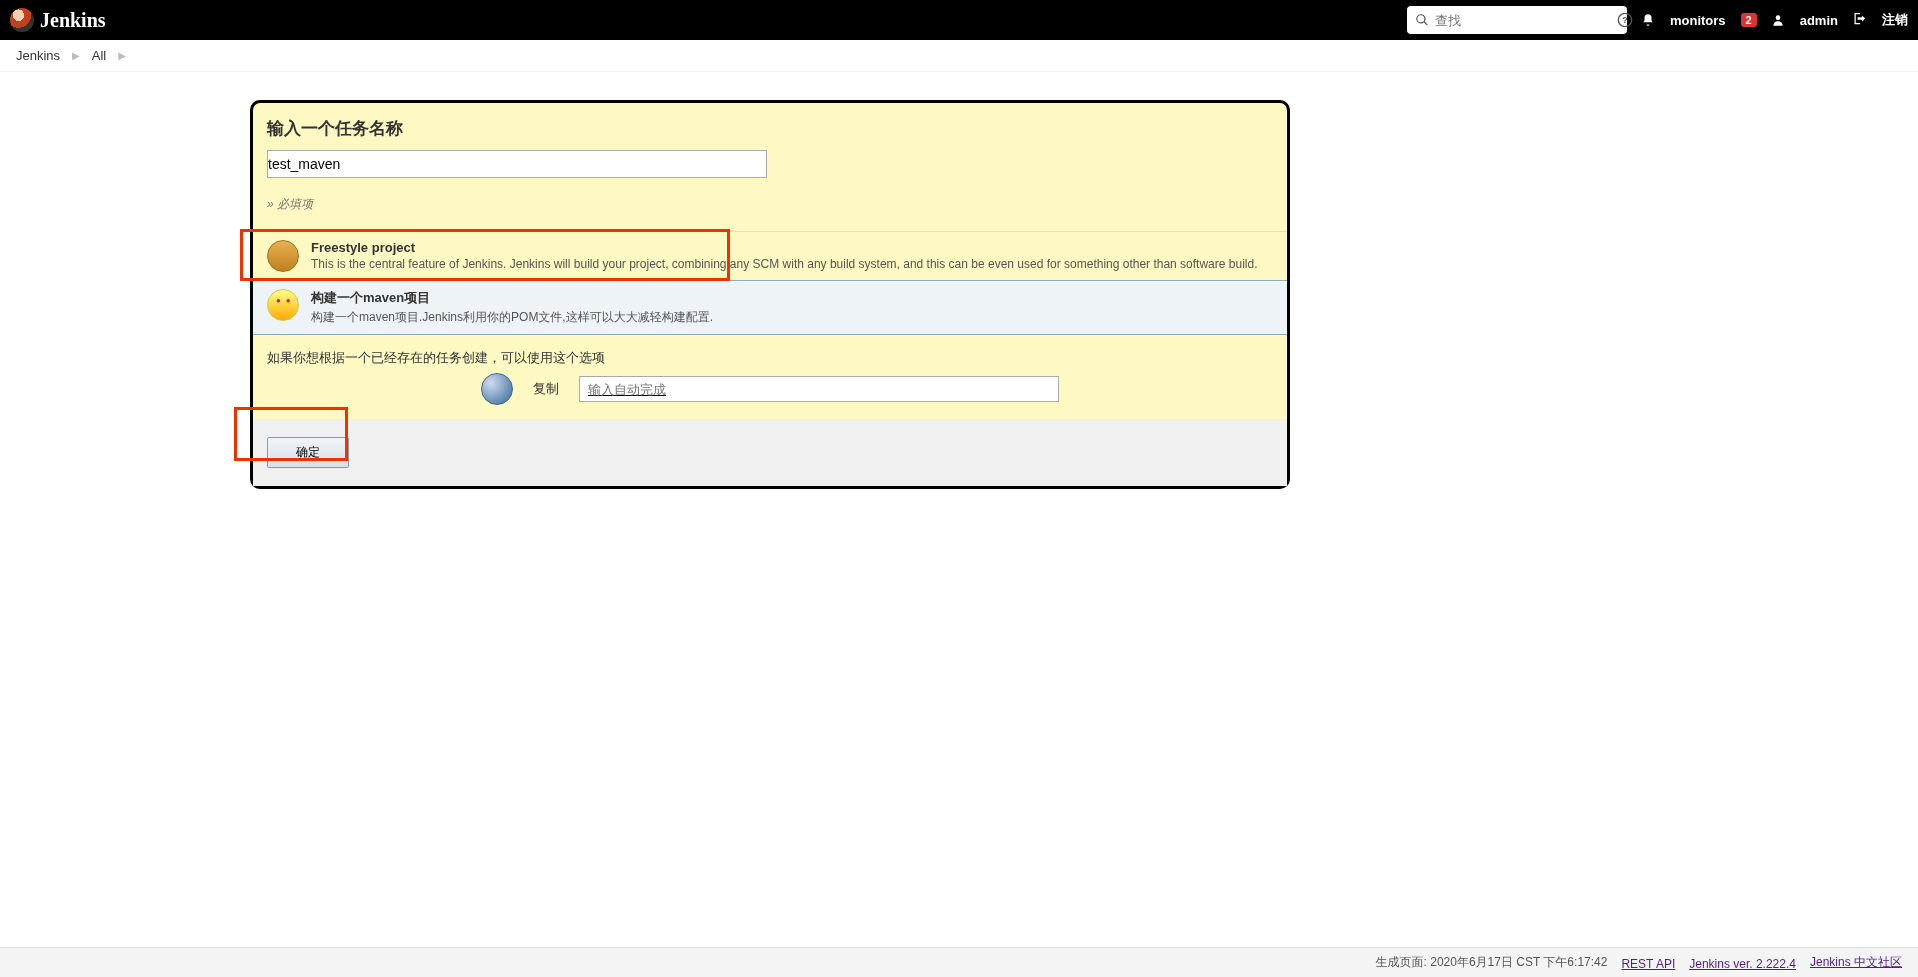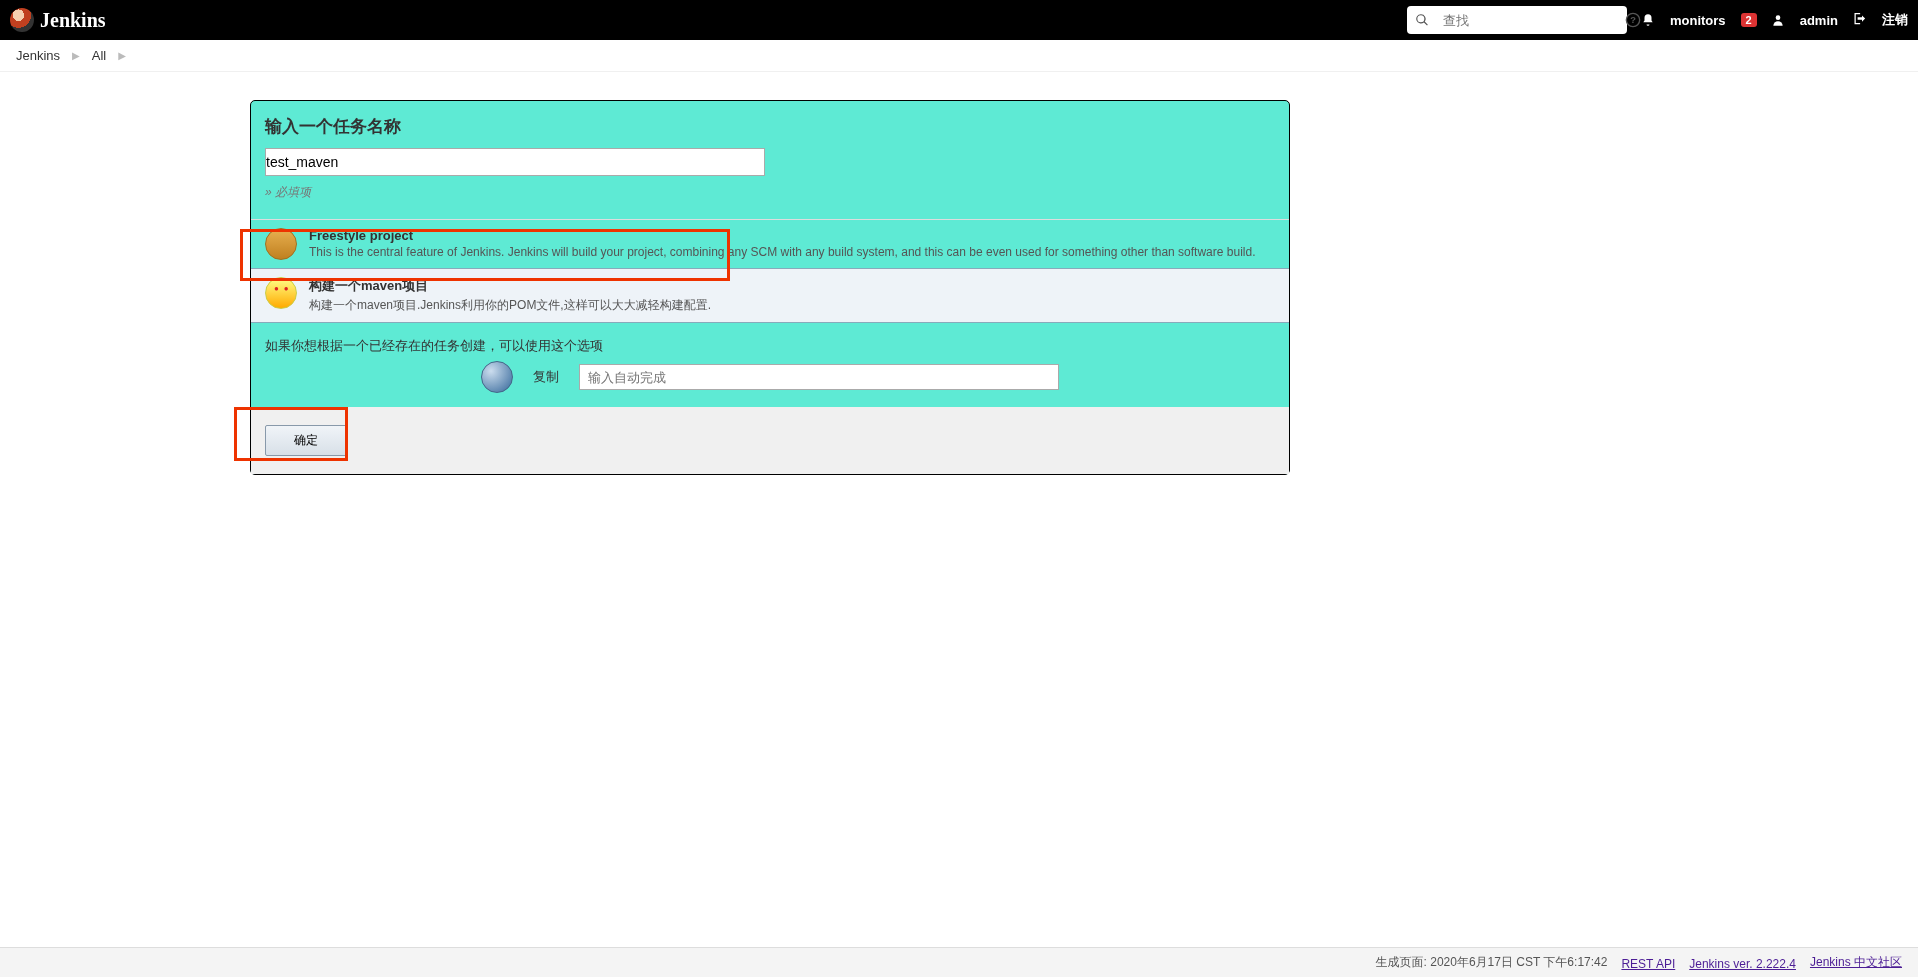--- a/index.html
+++ b/index.html
@@ -53,21 +53,20 @@
       height: 28px;
       width: 220px;
       padding: 0 8px;
     }
     .search-wrap input {
       border: none;
       outline: none;
       flex: 1;
       font-size: 13px;
       padding: 0 6px;
-      margin-left: 8px;
     }
     .search-icon, .help-icon {
       color: #555;
       display: inline-flex;
     }
     .help-icon {
       margin-left: auto;
     }
     .hr-item {
       display: flex;
@@ -101,23 +100,23 @@
       text-decoration: none;
     }
     .crumb-sep {
       color: #bbb;
       font-size: 10px;
     }
     
     .main-panel {
       max-width: 1040px;
       margin: 28px auto 0 250px;
-      border: 1px solid #000000;
-      border-radius: 5px;
-      background: #5eead4;
+      border: 3px solid #000000;
+      border-radius: 10px;
+      background: #fef9c3;
     }
     .section {
       border-bottom: 1px solid #ddd;
       padding: 14px 14px 18px 14px;
     }
     .section:last-of-type {
       border-bottom: none;
     }
     .section-title {
       font-size: 17px;
@@ -130,21 +129,21 @@
       height: 28px;
       font-size: 14px;
       padding: 4px 0;
       border: 1px solid #aaa;
       background: #fff;
     }
     .required-note {
       font-style: italic;
       color: #777;
       font-size: 12px;
-      margin-top: 8px;
+      margin-top: 18px;
     }
     .project-type {
       display: flex;
       align-items: flex-start;
       gap: 12px;
       padding: 8px 14px;
       cursor: pointer;
     }
     .project-type.selected {
       background: #eef3f8;
@@ -217,20 +216,21 @@
     }
     .copy-label {
       font-size: 13px;
     }
     .copy-input {
       width: 480px;
       height: 26px;
       padding: 9px 8px;
       border: 1px solid #aaa;
       font-size: 13px;
+      text-decoration: underline;
     }
     .copy-hint {
       padding: 14px 14px 0 14px;
       font-size: 13px;
       color: #333;
     }
     .footer-actions {
       padding: 18px 14px;
       background: #f0f0f0;
       position: relative;

